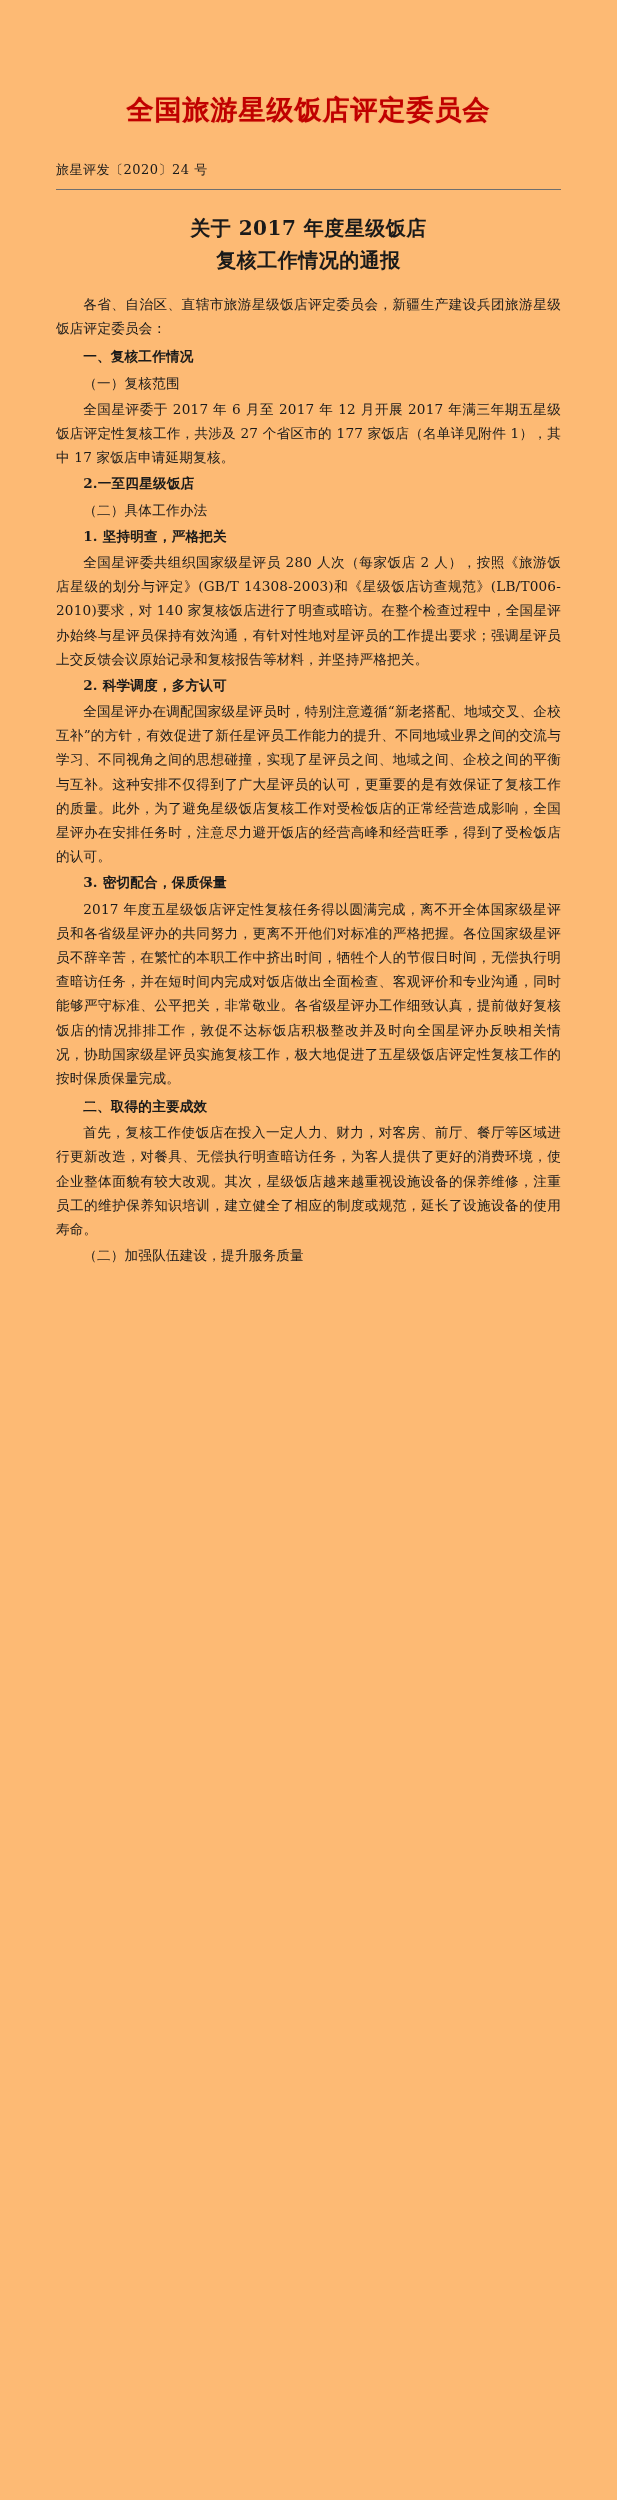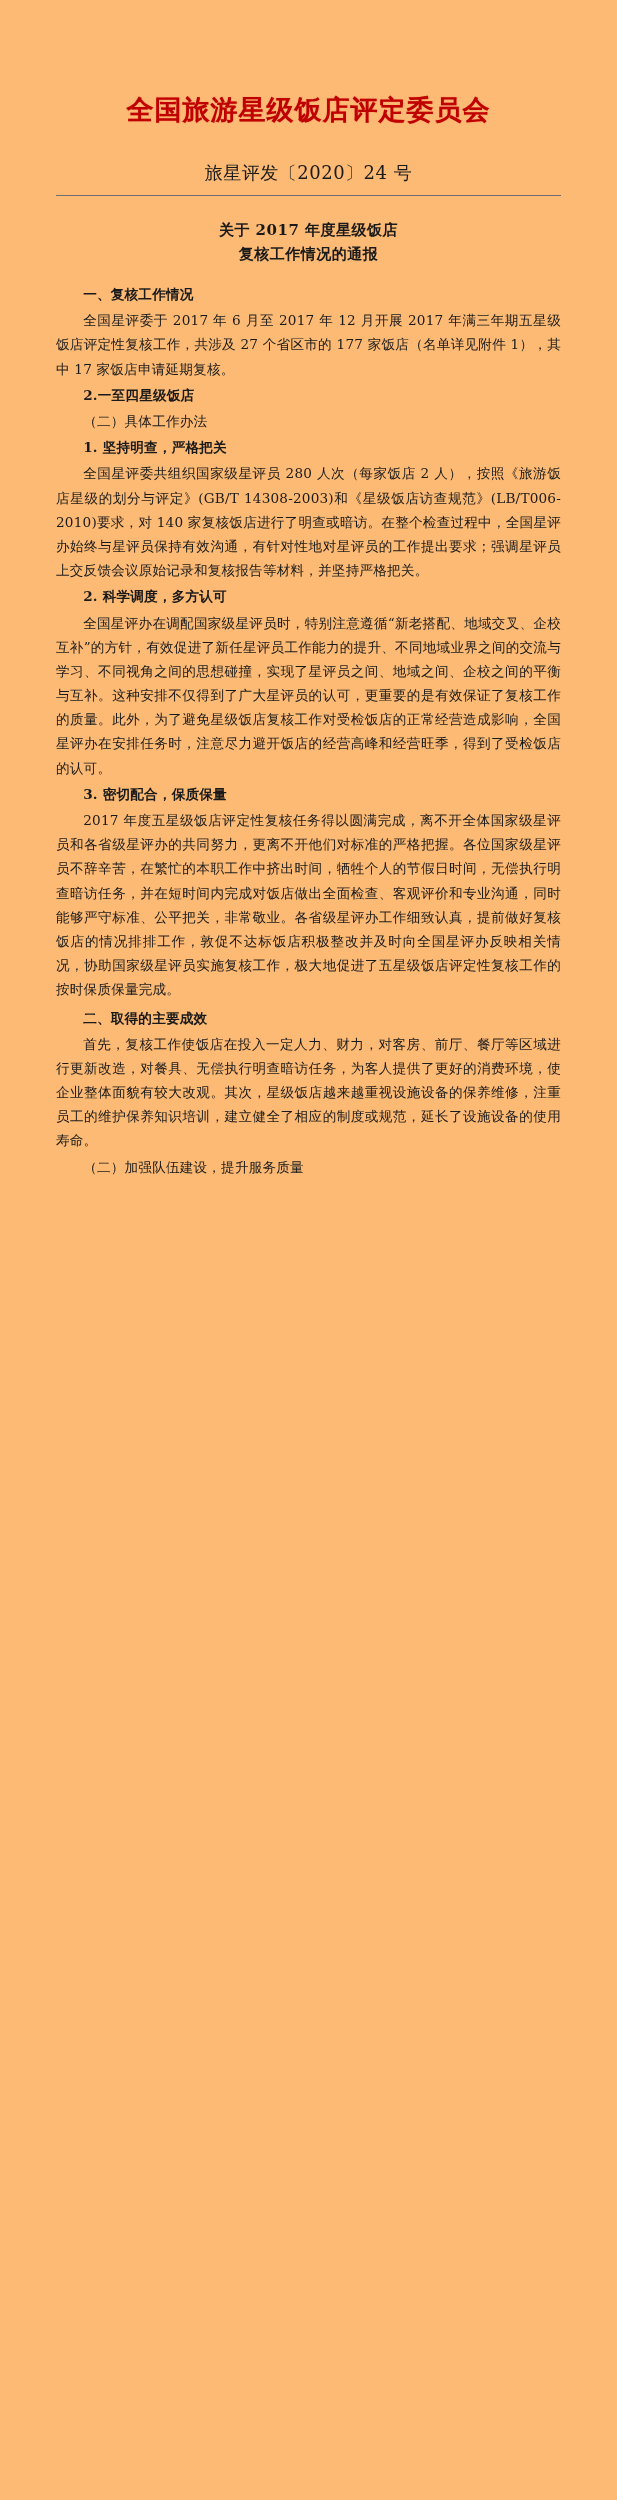--- a/index.html
+++ b/index.html
@@ -27,35 +27,35 @@
     color: #c00000;
     font-family: "DejaVu Serif", "Liberation Serif", serif;
     font-weight: bold;
     font-size: 27px;
     letter-spacing: 1px;
     line-height: 1.3;
     text-shadow: 0 0 1px rgba(192,0,0,0.4);
   }
   .doc-number-row {
     margin-top: 34px;
-    text-align: center;
-    font-size: 18px;
+    text-align: left;
+    font-size: 13px;
     letter-spacing: 0.5px;
     color: #1a1a1a;
   }
   .rule {
     margin-top: 10px;
     border: 0;
     border-top: 1px solid #6f6f6f;
     height: 0;
   }
   .doc-title {
     margin-top: 22px;
     text-align: center;
-    font-size: 15px;
+    font-size: 20px;
     font-weight: bold;
     line-height: 1.6;
     letter-spacing: 0.5px;
   }
   .doc-title .line2 { display: block; }
   .body-text {
     margin-top: 16px;
     font-size: 13.6px;
     line-height: 1.78;
     text-align: justify;
@@ -93,21 +93,23 @@
   <div class="doc-number-row">旅星评发〔2020〕24 号</div>
 
   <hr class="rule">
 
   <div class="doc-title">
     <span>关于 2017 年度星级饭店</span>
     <span class="line2">复核工作情况的通报</span>
   </div>
 
   <div class="body-text">
+    <p class="para">各省、自治区、直辖市旅游星级饭店评定委员会，新疆生产建设兵团旅游星级饭店评定委员会：</p>
     <p class="h1-cn">一、复核工作情况</p>
+    <p class="h2-cn">（一）复核范围</p>
     <p class="para">全国星评委于 2017 年 6 月至 2017 年 12 月开展 2017 年满三年期五星级饭店评定性复核工作，共涉及 27 个省区市的 177 家饭店（名单详见附件 1），其中 17 家饭店申请延期复核。</p>
     <p class="h3-cn">2.一至四星级饭店</p>
     <p class="h2-cn">（二）具体工作办法</p>
     <p class="h3-cn">1. 坚持明查，严格把关</p>
     <p class="para">全国星评委共组织国家级星评员 280 人次（每家饭店 2 人），按照《旅游饭店星级的划分与评定》(GB/T 14308-2003)和《星级饭店访查规范》(LB/T006-2010)要求，对 140 家复核饭店进行了明查或暗访。在整个检查过程中，全国星评办始终与星评员保持有效沟通，有针对性地对星评员的工作提出要求；强调星评员上交反馈会议原始记录和复核报告等材料，并坚持严格把关。</p>
     <p class="h3-cn">2. 科学调度，多方认可</p>
     <p class="para">全国星评办在调配国家级星评员时，特别注意遵循“新老搭配、地域交叉、企校互补”的方针，有效促进了新任星评员工作能力的提升、不同地域业界之间的交流与学习、不同视角之间的思想碰撞，实现了星评员之间、地域之间、企校之间的平衡与互补。这种安排不仅得到了广大星评员的认可，更重要的是有效保证了复核工作的质量。此外，为了避免星级饭店复核工作对受检饭店的正常经营造成影响，全国星评办在安排任务时，注意尽力避开饭店的经营高峰和经营旺季，得到了受检饭店的认可。</p>
     <p class="h3-cn">3. 密切配合，保质保量</p>
     <p class="para">2017 年度五星级饭店评定性复核任务得以圆满完成，离不开全体国家级星评员和各省级星评办的共同努力，更离不开他们对标准的严格把握。各位国家级星评员不辞辛苦，在繁忙的本职工作中挤出时间，牺牲个人的节假日时间，无偿执行明查暗访任务，并在短时间内完成对饭店做出全面检查、客观评价和专业沟通，同时能够严守标准、公平把关，非常敬业。各省级星评办工作细致认真，提前做好复核饭店的情况排排工作，敦促不达标饭店积极整改并及时向全国星评办反映相关情况，协助国家级星评员实施复核工作，极大地促进了五星级饭店评定性复核工作的按时保质保量完成。</p>
     <p class="h1-cn">二、取得的主要成效</p>

